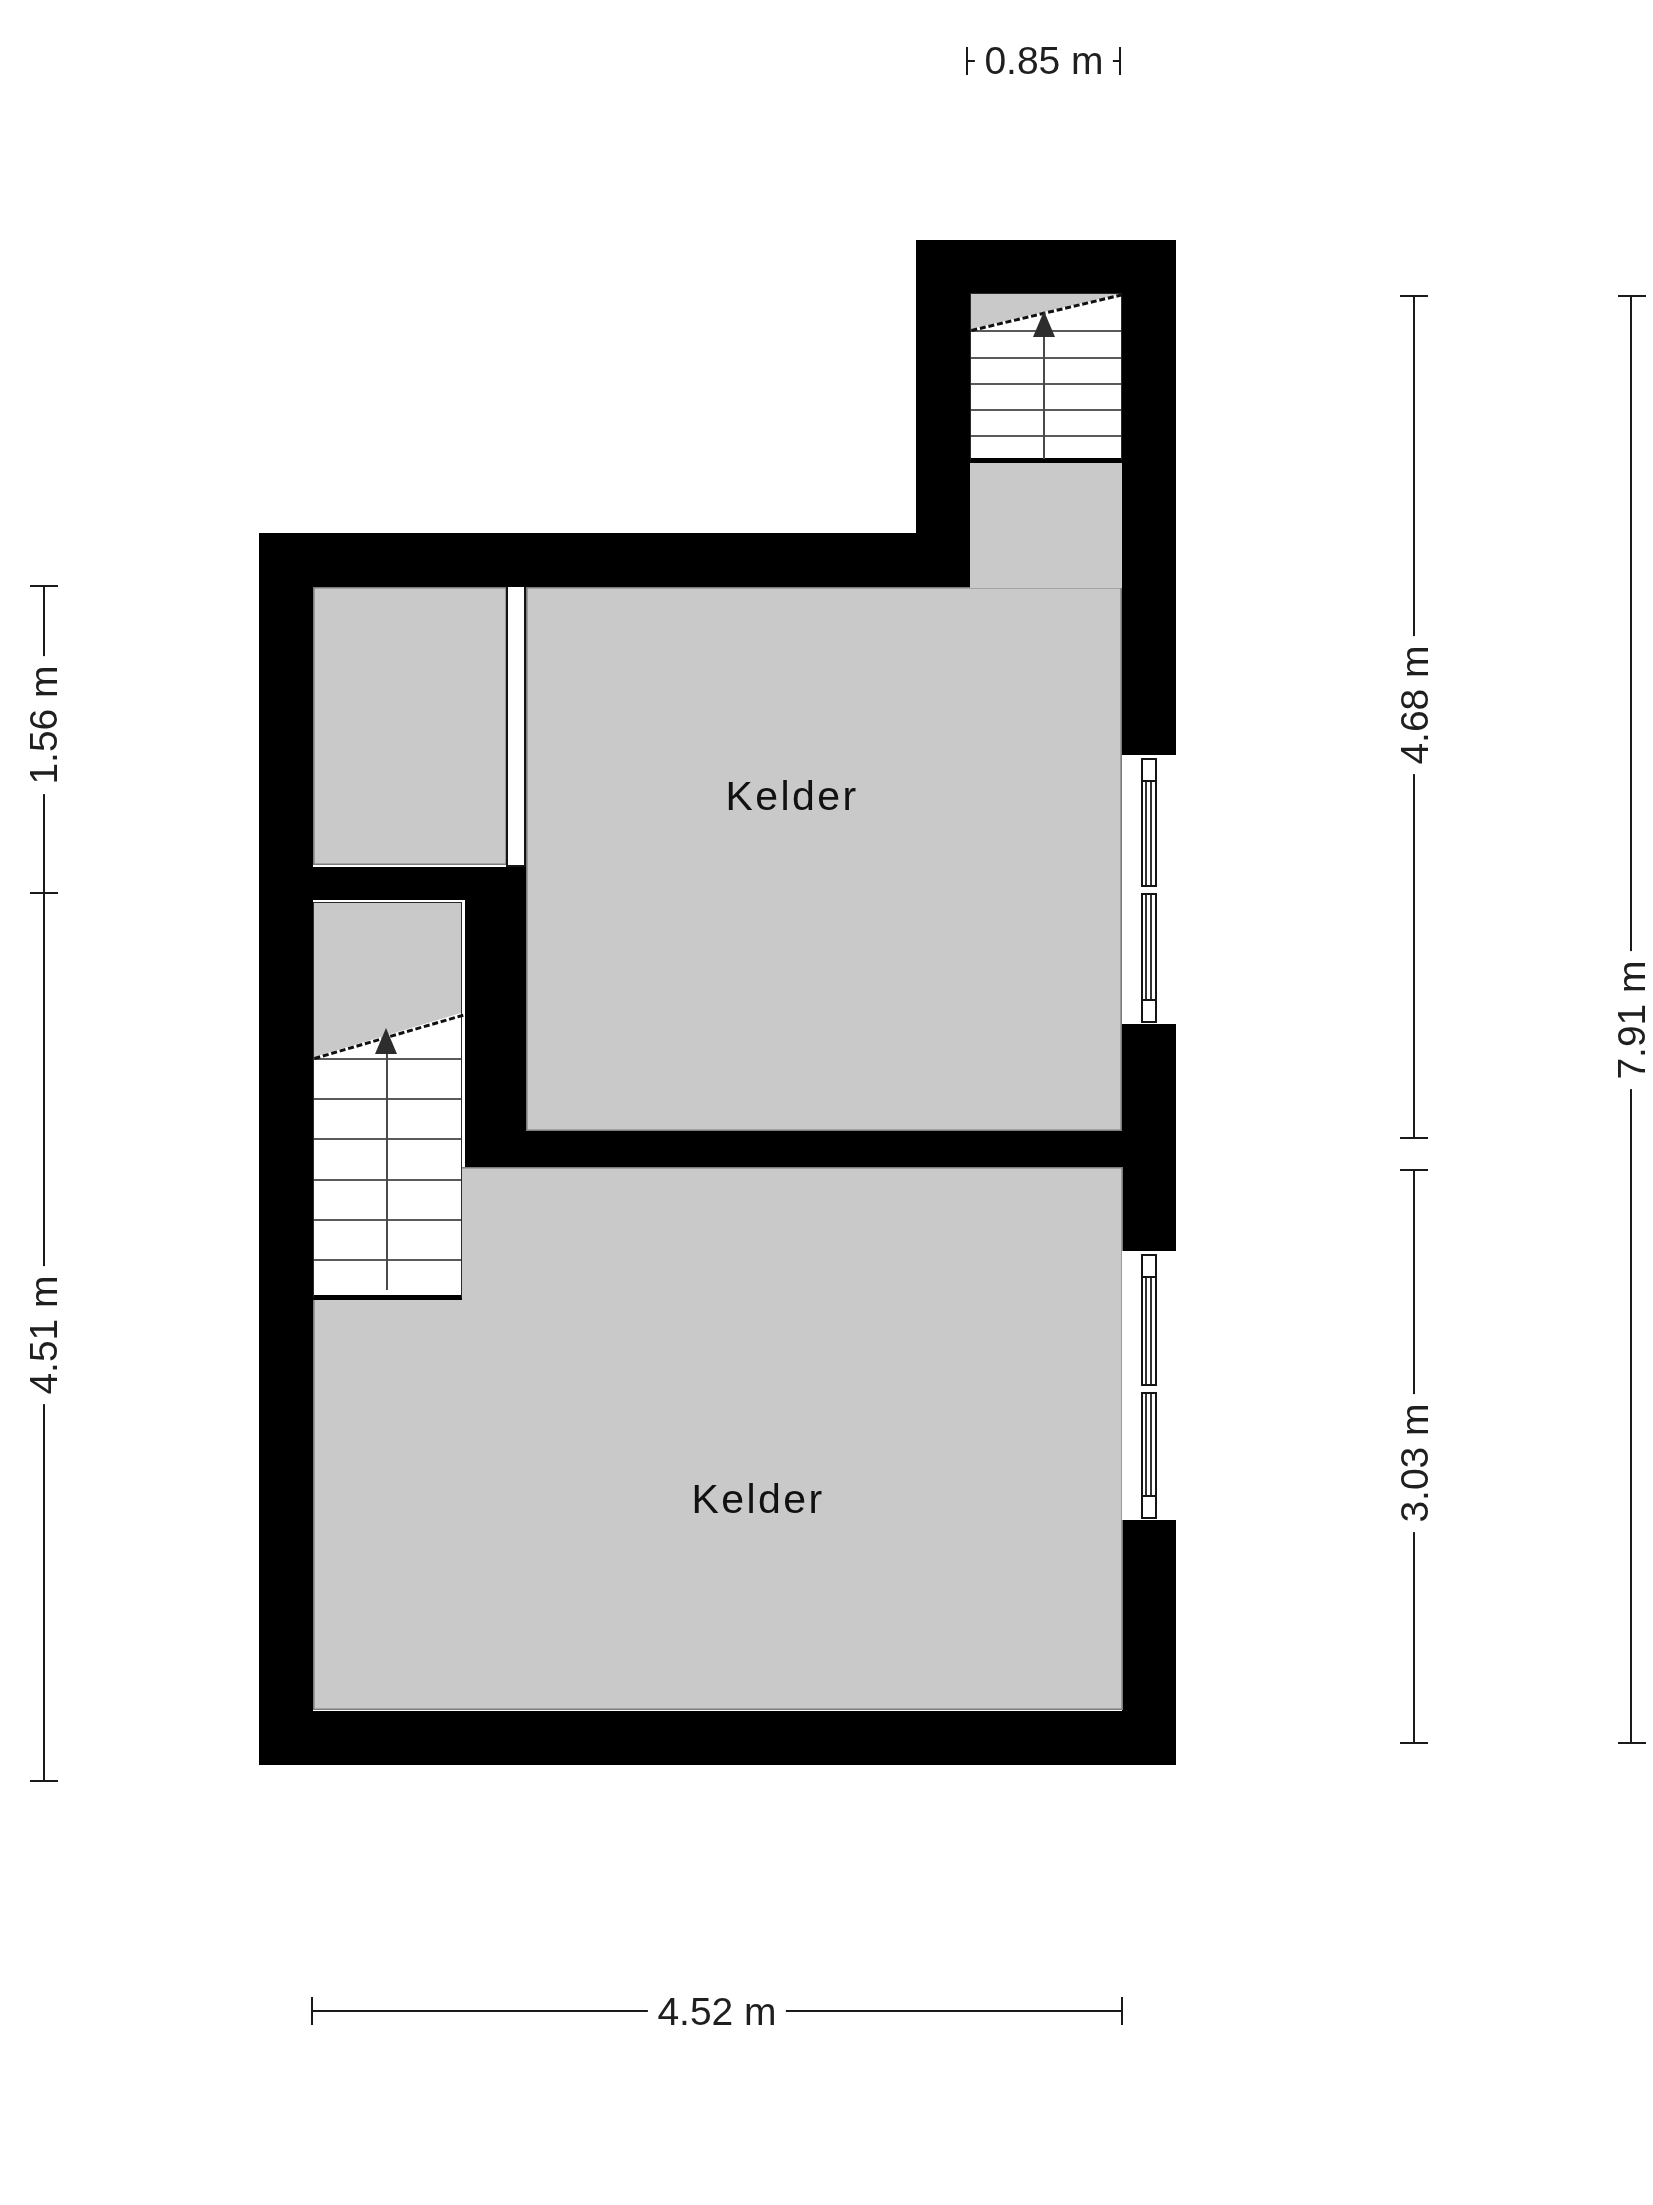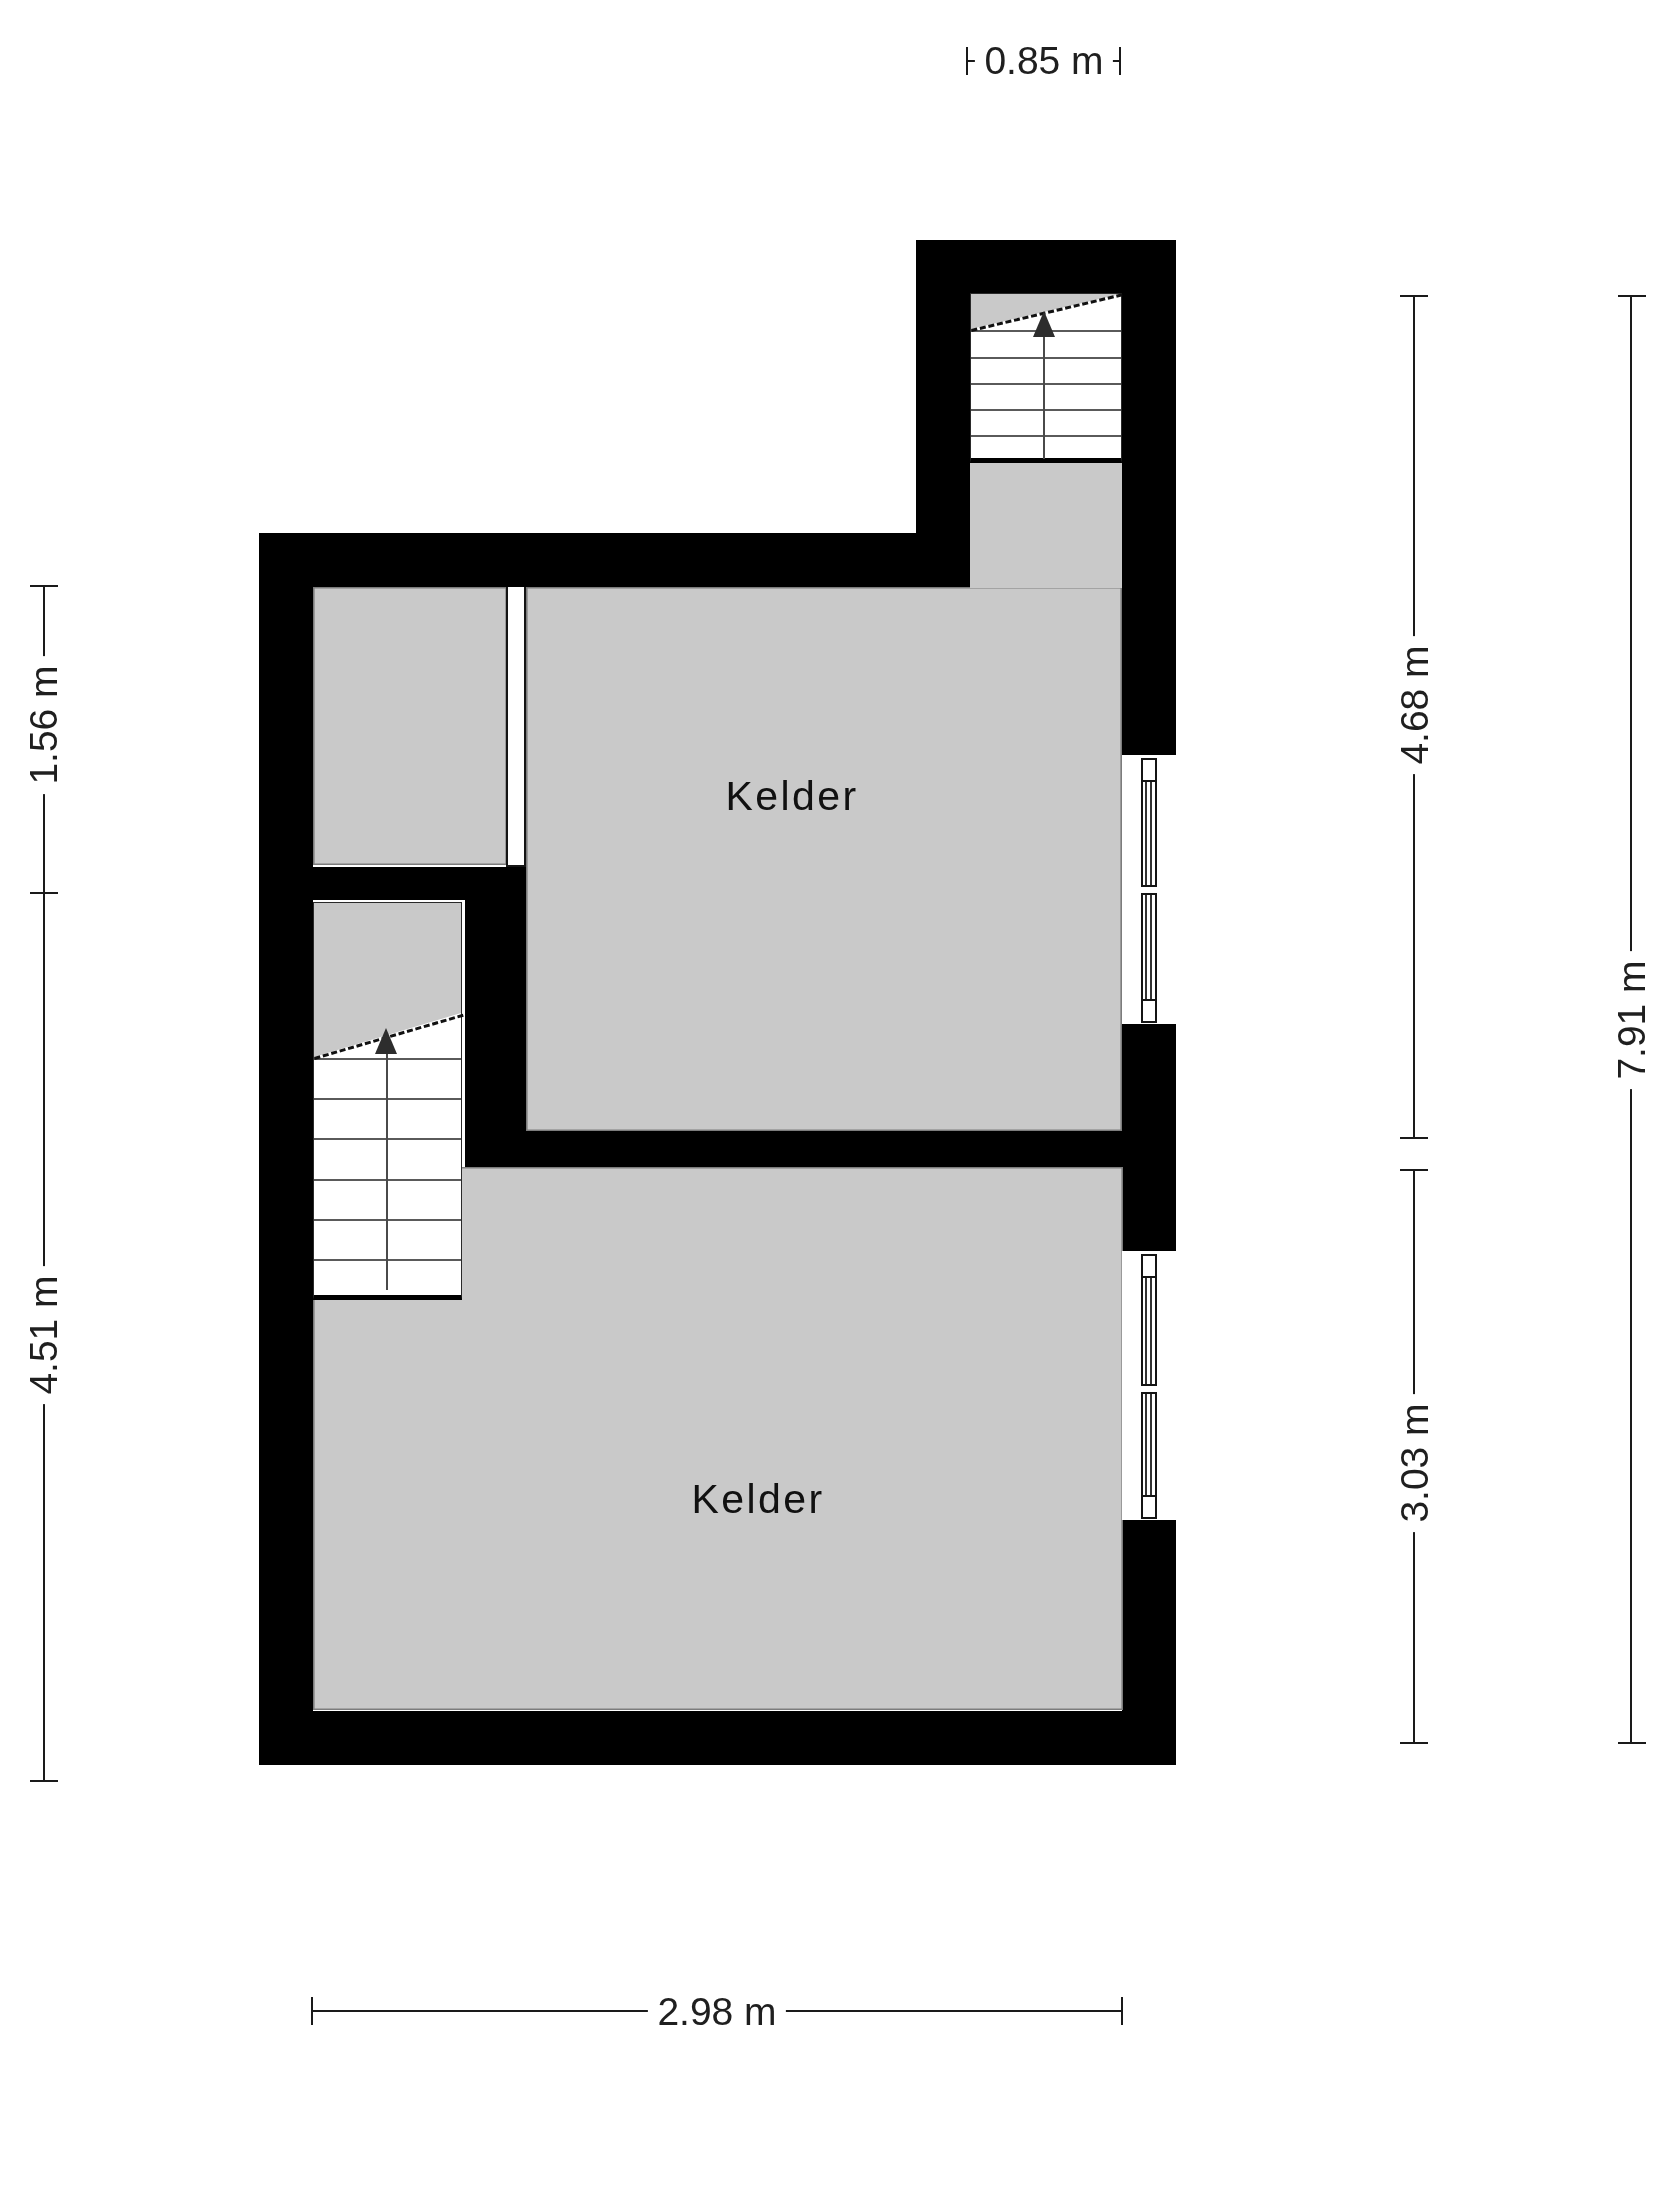--- a/index.html
+++ b/index.html
@@ -127,16 +127,16 @@
   <div class="dim-label vert" style="left:1415px;top:1463px;">3.03 m</div>
 
   <div class="tick-h" style="left:1618px;top:295px;"></div>
   <div class="dline-v" style="left:1630px;top:296px;height:1448px;"></div>
   <div class="tick-h" style="left:1618px;top:1742px;"></div>
   <div class="dim-label vert" style="left:1632px;top:1020px;">7.91 m</div>
 
   <div class="dline-h" style="left:313px;top:2010px;width:810px;"></div>
   <div class="tick-v" style="left:311px;top:1997px;"></div>
   <div class="tick-v" style="left:1121px;top:1997px;"></div>
-  <div class="dim-label" style="left:717px;top:2012px;">2.98 m</div>
+  <div class="dim-label" style="left:717px;top:2012px;">4.52 m</div>
 
 </div>
 
 
 </body></html>

